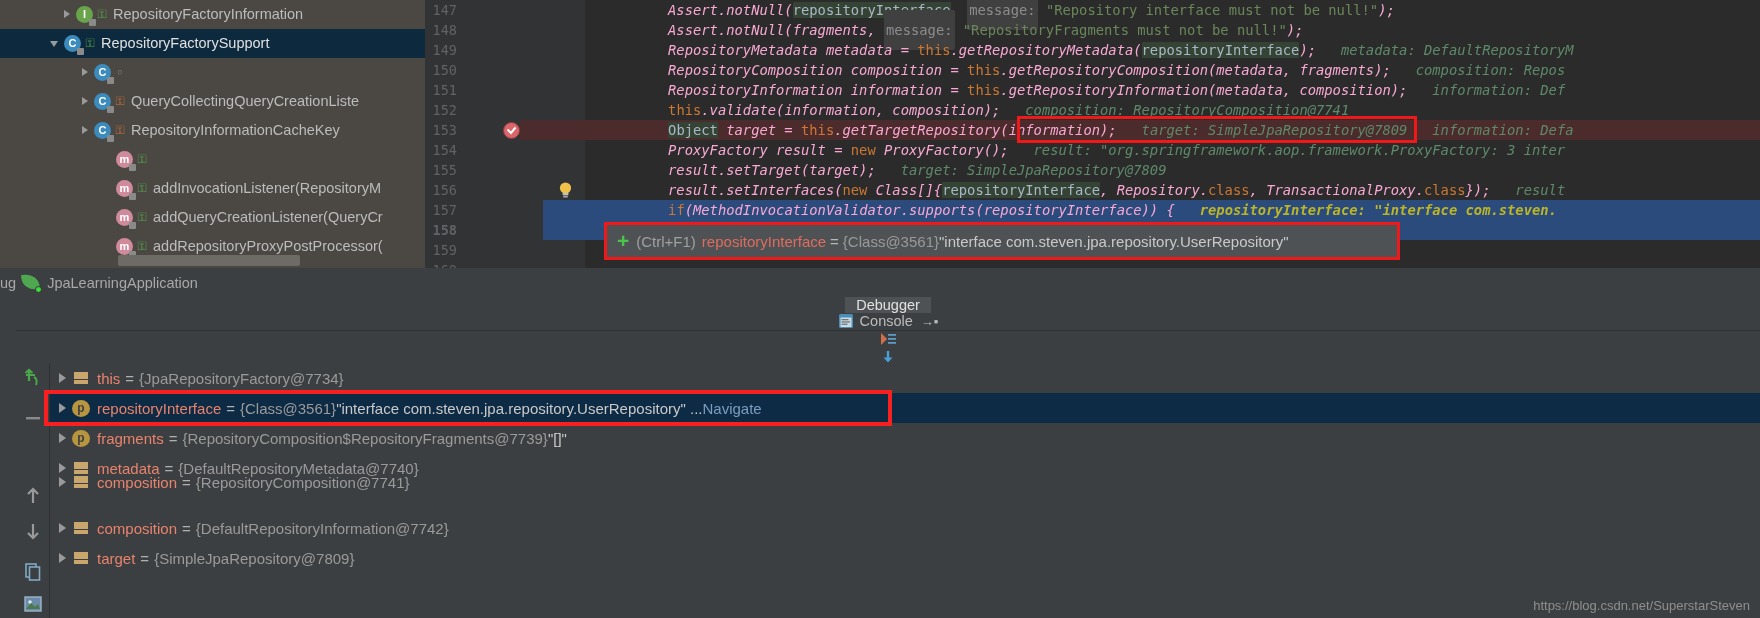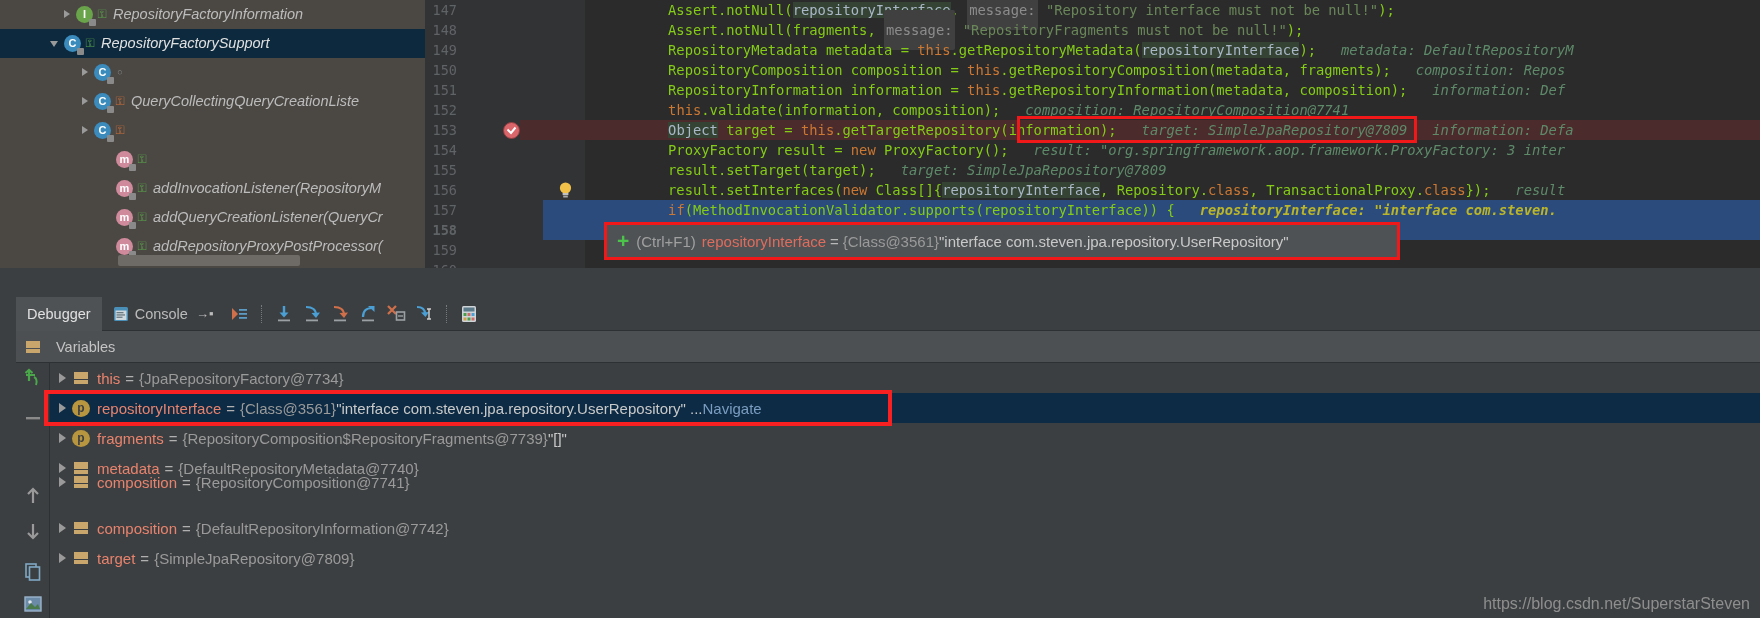--- a/index.html
+++ b/index.html
@@ -61,21 +61,21 @@
     border-radius: 1px;
   }
   .vis {
     width: 14px; flex: 0 0 14px; display: inline-flex;
     align-items: center; justify-content: center;
     font-size: 12px; margin-right: 4px;
   }
   .vis.pub { color: #5aa84a; }
   .vis.priv { color: #d0703a; }
   .vis.pkg { color: #888888; font-size: 9px; }
-  .tree-label { color: #bcbcbc; font-size: 14.5px; font-style: italic; }
+  .tree-label { color: #bcbcbc; font-size: 14.5px; }
   .tree-row.selected .tree-label { color: #e0e0e0; }
 
   
   #gutter {
     position: absolute; left: 425px; top: 0; width: 160px; height: 268px;
     background: #313335;
   }
   .lnum {
     position: absolute; right: 128px; width: 40px;
     text-align: right;
@@ -88,21 +88,21 @@
   
   #code {
     position: absolute; left: 585px; top: 0; width: 1175px; height: 268px;
     overflow: hidden;
     font-family: "DejaVu Sans Mono", monospace;
     font-size: 13.8px;
     white-space: pre;
   }
   .cl { position: absolute; left: 0; height: 20px; line-height: 20px; white-space: pre; }
   .kw   { color: #cc7832; }
-  .plain{ color: #84cc16; }
+  .plain{ color: #f9a8d4; font-style: italic; }
   .str  { color: #6a8759; }
   .hl   { background: #344334; color: #a9b7c6; }
   .hint { color: #8c8c8c; background: #404040; border-radius: 2px; padding: 12px 2px; }
   .inl  { color: #5e8a6a; font-style: italic; }
   .wrn  { color: #bbb529; font-style: italic; font-weight: bold; }
 
   .line-bg { position: absolute; left: 0; height: 20px; }
   .bp-line { background: #4b2b2b; }
   .exec-line { background: #2a4b7c; }
 
@@ -162,20 +162,21 @@
     position: absolute; right: -1px; bottom: -1px;
     width: 7px; height: 7px; background: #3ddb3d; border-radius: 50%;
     border: 1px solid #2f2f2f;
   }
 
   #tabs-toolbar {
     position: absolute; left: 16px; top: 29px; width: 1744px; height: 34px;
     background: #3c3f41;
     display: flex; align-items: center;
     border-bottom: 1px solid #2e3133;
+    flex-direction: column;
   }
   .dtab {
     height: 34px; display: flex; align-items: center; padding: 0 11px;
     font-size: 14.5px; color: #bbbbbb; gap: 6px;
   }
   .dtab.active { background: #4e5254; color: #e0e0e0; }
   .tb-sep {
     width: 1px; height: 18px; background: #5a5d5f; margin: 0 7px;
     border-left: 1px dotted #6d7073; background: transparent;
   }
@@ -250,21 +251,21 @@
   
   #var-hl-box {
     position: absolute; left: 44px; top: 390px;
     width: 848px; height: 36px;
     border: 4px solid #f82020; z-index: 20; pointer-events: none;
   }
 
   
   #watermark {
     position: absolute; right: 10px; bottom: 5px;
-    font-size: 16px; color: #8e8e8e; z-index: 40;
+    font-size: 13px; color: #8e8e8e; z-index: 40;
   }
 
   
   #left-strip {
     position: absolute; left: 0; top: 268px; width: 16px; height: 350px;
     background: #3c3f41; border-right: 1px solid #313335;
   }
   .strip-mark {
     position: absolute; left: 3px; width: 10px; height: 2px; background: #6a6a6a;
   }
@@ -308,20 +309,21 @@
           <span class="tw collapsed"></span>
           <span class="badge cls">C<span class="lk"></span></span>
           <span class="vis priv">⚿</span>
           <span class="tree-label">QueryCollectingQueryCreationListe</span>
         </div>
         <div class="tree-row" style="top: 116px; position: absolute; left: 0px; width: 425px;">
           <span style="display: inline-block; flex: 0 0 78px; height: 29px;"></span>
           <span class="tw collapsed"></span>
           <span class="badge cls">C<span class="lk"></span></span>
           <span class="vis priv">⚿</span>
+          <span class="tree-label">RepositoryInformationCacheKey</span>
         </div>
         <div class="tree-row" style="top: 145px; position: absolute; left: 0px; width: 425px;">
           <span style="display: inline-block; flex: 0 0 100px; height: 29px;"></span>
           <span class="tw "></span>
           <span class="badge meth">m<span class="lk"></span></span>
           <span class="vis pub">⚿</span>
         </div>
         <div class="tree-row" style="top: 174px; position: absolute; left: 0px; width: 425px;">
           <span style="display: inline-block; flex: 0 0 100px; height: 29px;"></span>
           <span class="tw "></span>
@@ -395,20 +397,28 @@
 
   <div id="left-strip">
     <div class="strip-mark" style="top:26px"></div>
     <div class="strip-mark" style="top:30px"></div>
     <div class="strip-mark" style="top:160px"></div>
     <div class="strip-mark" style="top:164px"></div>
   </div>
 
   <div id="debug-window">
 
+    <div id="run-header">
+      <span class="dbg-word">ug</span>
+      <span id="leaf-icon">
+        <span class="leaf"></span>
+          <span class="dot"></span>
+      </span>
+      <span>JpaLearningApplication</span>
+    </div>
 
     <div id="tabs-toolbar">
         <div class="dtab active">
           <span>Debugger</span>
         </div>
         <div class="dtab">
           <span>
             <svg width="16" height="16" viewBox="0 0 16 16">
               <rect x="1" y="1" width="14" height="14" rx="1.5" fill="#4a8fb8"></rect>
               <rect x="2.5" y="4.5" width="11" height="9.5" fill="#cfd8dc"></rect>
@@ -479,26 +489,20 @@
             <rect x="4.5" y="9" width="3" height="3" fill="#4a9f4a"></rect>
             <rect x="8.5" y="9" width="3" height="3" fill="#d06a6a"></rect>
             <rect x="12.5" y="9" width="3" height="3" fill="#4a9fd4"></rect>
             <rect x="4.5" y="13.5" width="3" height="3" fill="#d0a04a"></rect>
             <rect x="8.5" y="13.5" width="3" height="3" fill="#4a9f4a"></rect>
             <rect x="12.5" y="13.5" width="3" height="3" fill="#d06a6a"></rect>
           </svg>
         </span>
       </div>
 
-    <div id="vars-header">
-      <span class="vicon obj">
-          <i></i>
-        </span>
-      <span class="lbl">Variables</span>
-    </div>
 
     <div id="mini-toolbar">
         <div class="mini-btn" style="top: 2px;">
           <svg width="22" height="22" viewBox="0 0 22 22">
             <path d="M7 3 L7 14" stroke="#4aa84a" stroke-width="2.2"></path>
             <path d="M3.5 6 L7 3 L10.5 6" fill="none" stroke="#4aa84a" stroke-width="2.2"></path>
             <path d="M12 10 Q16 12 14 18" stroke="#4aa84a" stroke-width="2" fill="none"></path>
             <path d="M4 8 L13 8" stroke="#4aa84a" stroke-width="2"></path>
           </svg>
         </div>

